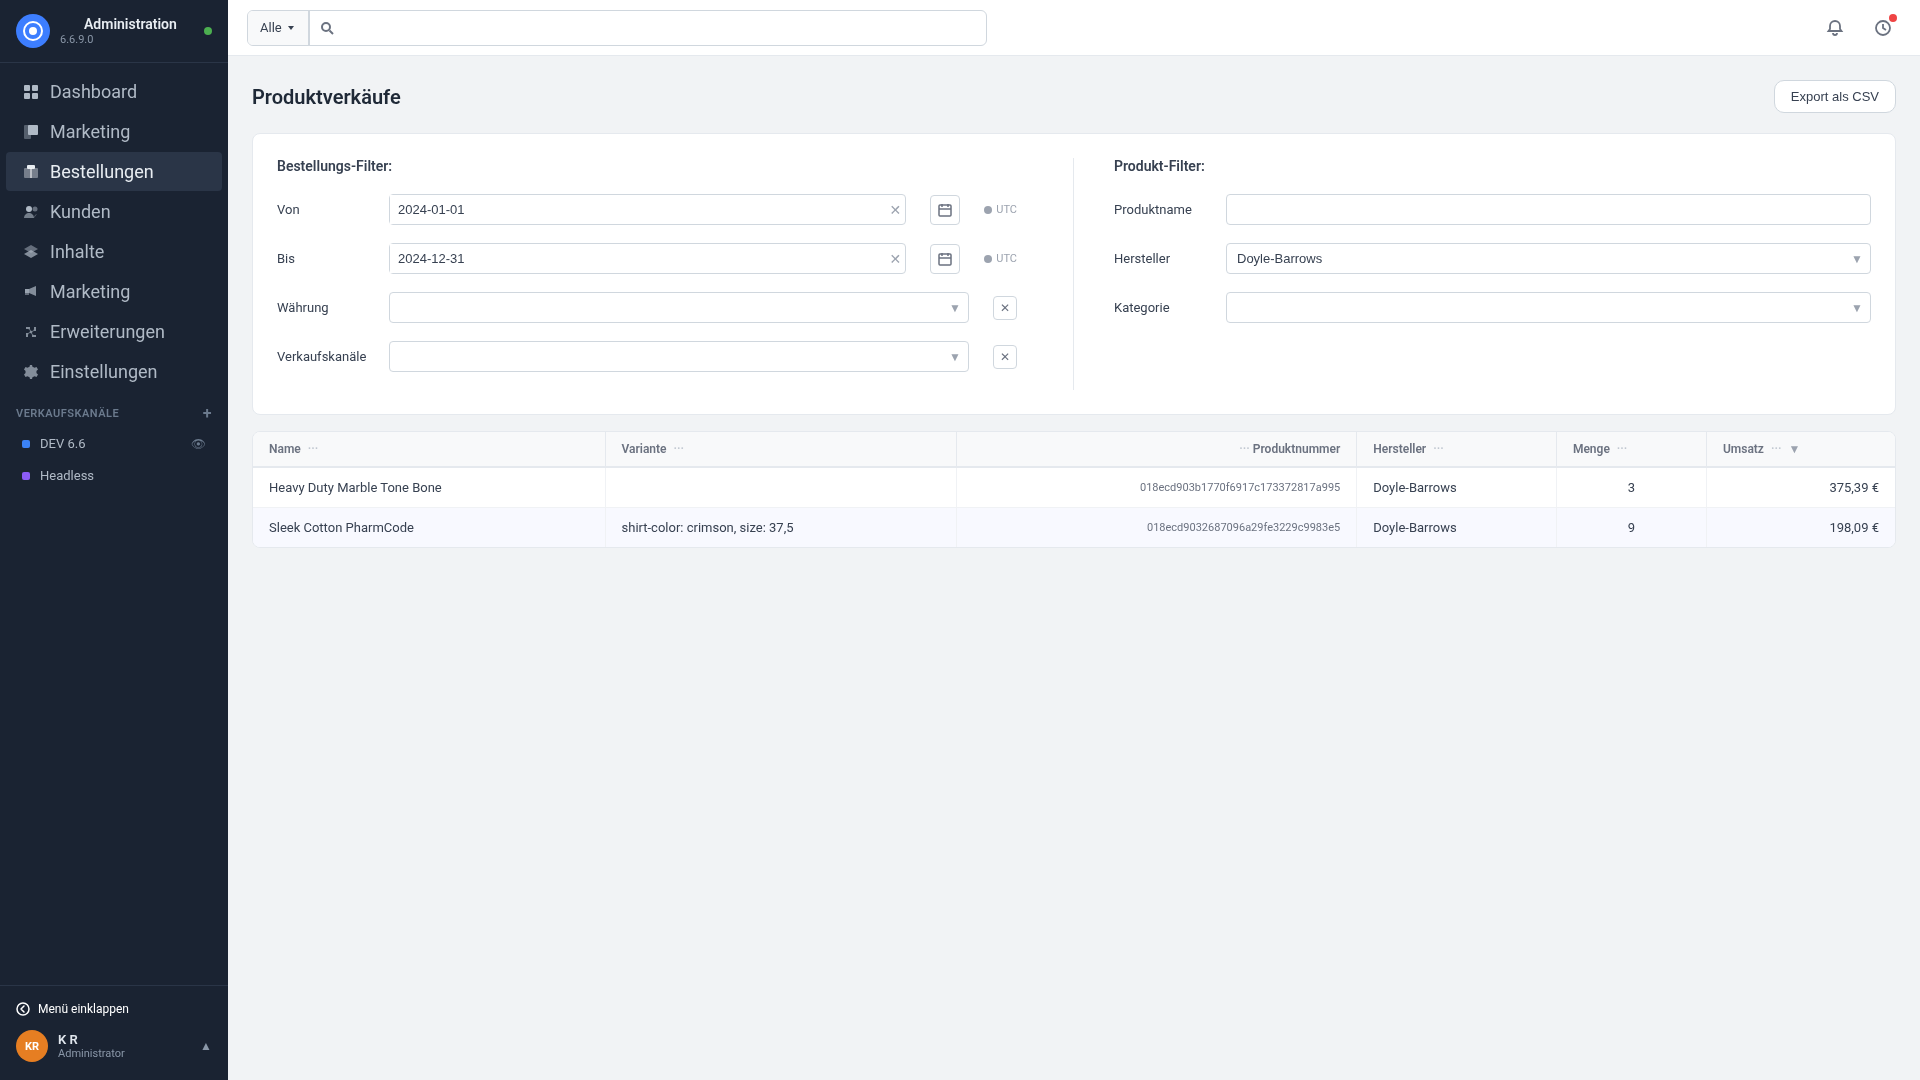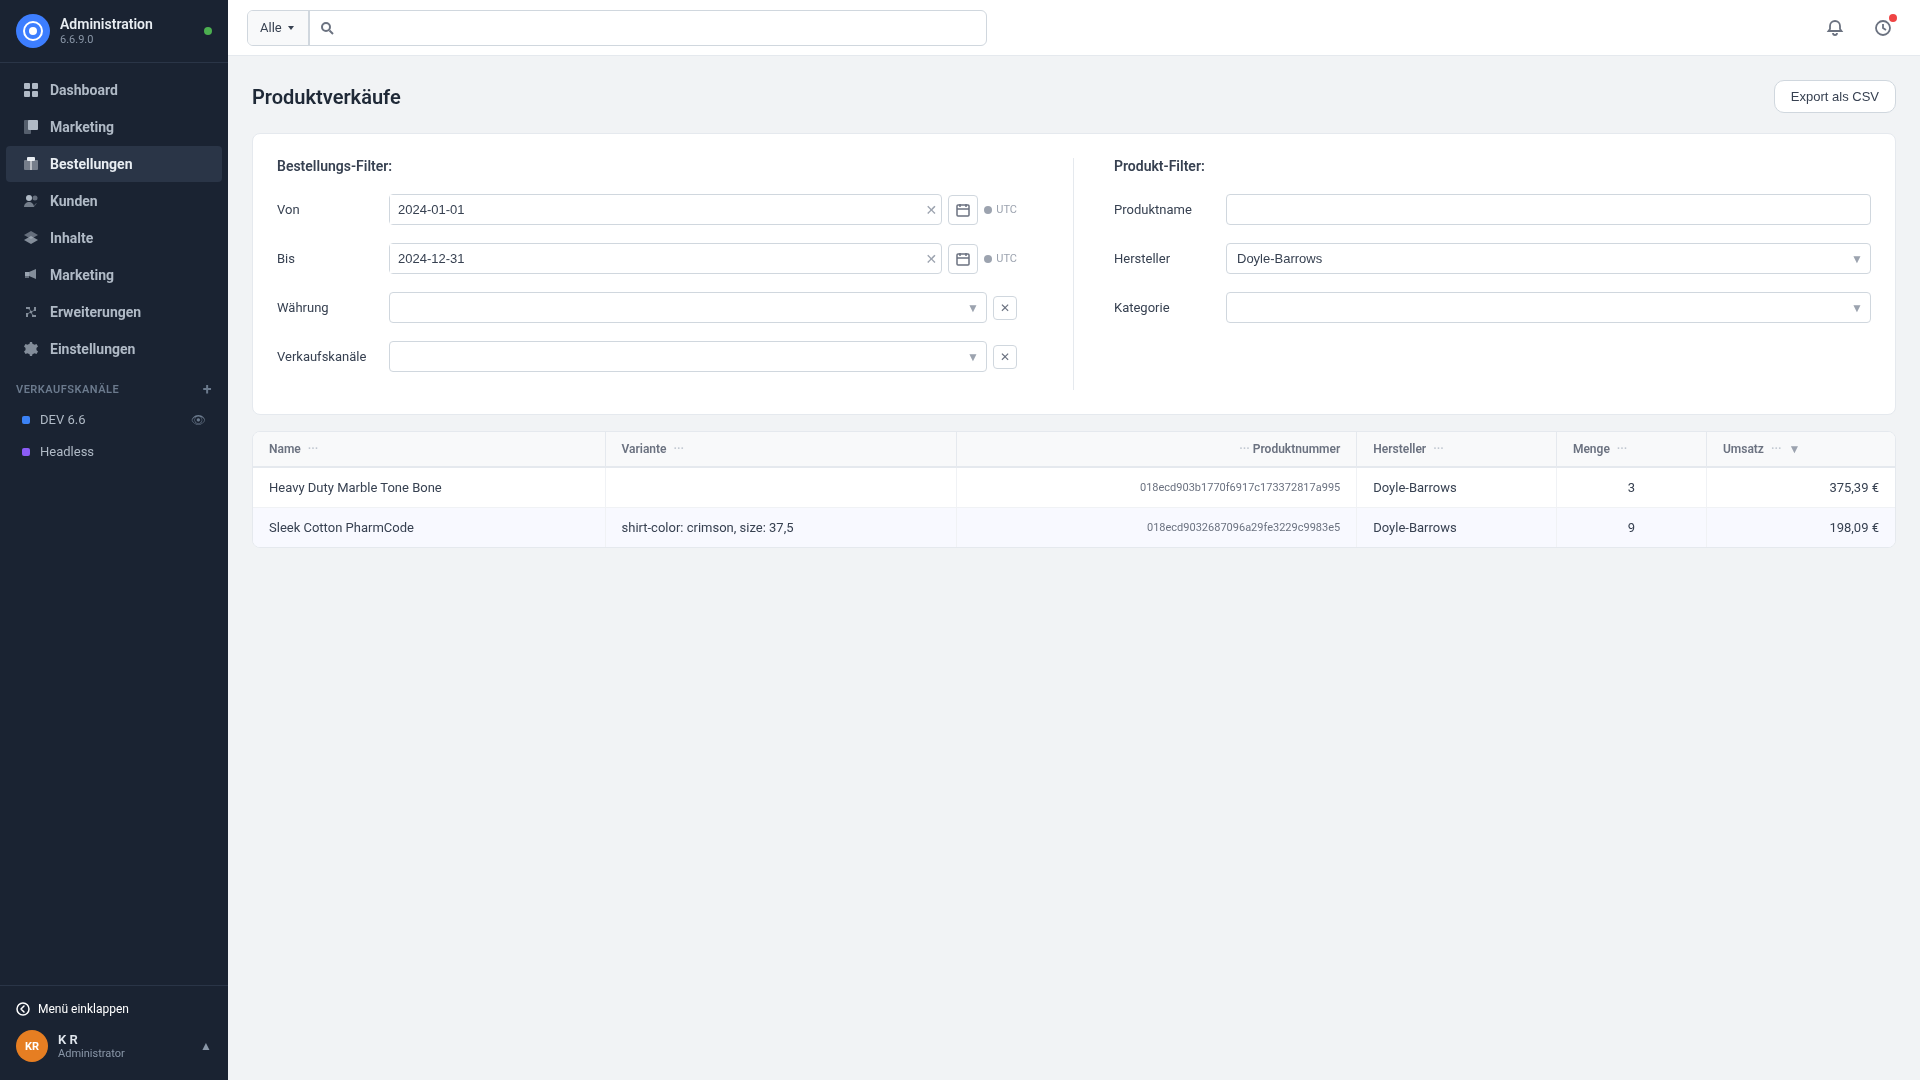--- a/index.html
+++ b/index.html
@@ -24,34 +24,33 @@
       border-bottom: 1px solid #2a3547;
     }
     .sidebar-logo {
       width: 34px; height: 34px;
       background: #3d7eff;
       border-radius: 50%;
       display: flex; align-items: center; justify-content: center;
       font-size: 16px; color: white; font-weight: bold;
       flex-shrink: 0;
     }
-    .sidebar-title { font-size: 14px; font-weight: 600; color: #e8edf2; line-height: 1.2; }
+    .sidebar-title { font-size: 14px; font-weight: 600; color: #e8edf2; line-height: 1.2; margin-left: 24px; }
     .sidebar-version { font-size: 11px; color: #8a97a8; }
     .sidebar-online-dot { width: 8px; height: 8px; background: #4caf50; border-radius: 50%; margin-left: auto; }
 
     .sidebar-nav { padding: 8px 0; flex: 1; }
     .nav-item {
       display: flex; align-items: center; gap: 10px;
       padding: 9px 16px;
       cursor: pointer; color: #b0bac6;
-      font-size: 14px;
+      font-size: 18px;
       border-radius: 4px;
       margin: 1px 6px;
       transition: background 0.15s;
-      font-weight: bold;
     }
     .nav-item.active { background: #2a3547; color: #e8edf2; }
     .nav-icon { width: 18px; height: 18px; flex-shrink: 0; display: flex; align-items: center; justify-content: center; }
 
     .sidebar-section-label {
       font-size: 11px; font-weight: 600; color: #6b7a8d;
       padding: 12px 16px 4px;
       text-transform: uppercase; letter-spacing: 0.5px;
       display: flex; align-items: center; justify-content: space-between;
     }
@@ -182,21 +181,21 @@
     .filter-left { padding-right: 56px; border-right: 1px solid #e5e9ee; }
     .filter-right { padding-left: 40px; }
     .filter-section-title { font-size: 14px; font-weight: 600; color: #374151; margin-bottom: 20px; }
 
     .filter-row {
       display: flex; align-items: center;
       margin-bottom: 18px; gap: 12px;
     }
     .filter-label { width: 100px; font-size: 13px; color: #374151; flex-shrink: 0; }
     .filter-input-group {
-      display: flex; align-items: center; gap: 6px; flex: 1;
+      display: flex; align-items: center; gap: 24px; flex: 1;
     }
     .filter-text-input {
       flex: 1; border: 1px solid #d0d7de; border-radius: 4px;
       padding: 7px 10px; font-size: 13px; color: #374151;
       outline: none;
       display: flex; align-items: center; justify-content: space-between;
     }
     .filter-text-input input {
       border: none; outline: none; font-size: 13px; color: #374151; width: 100%;
     }

